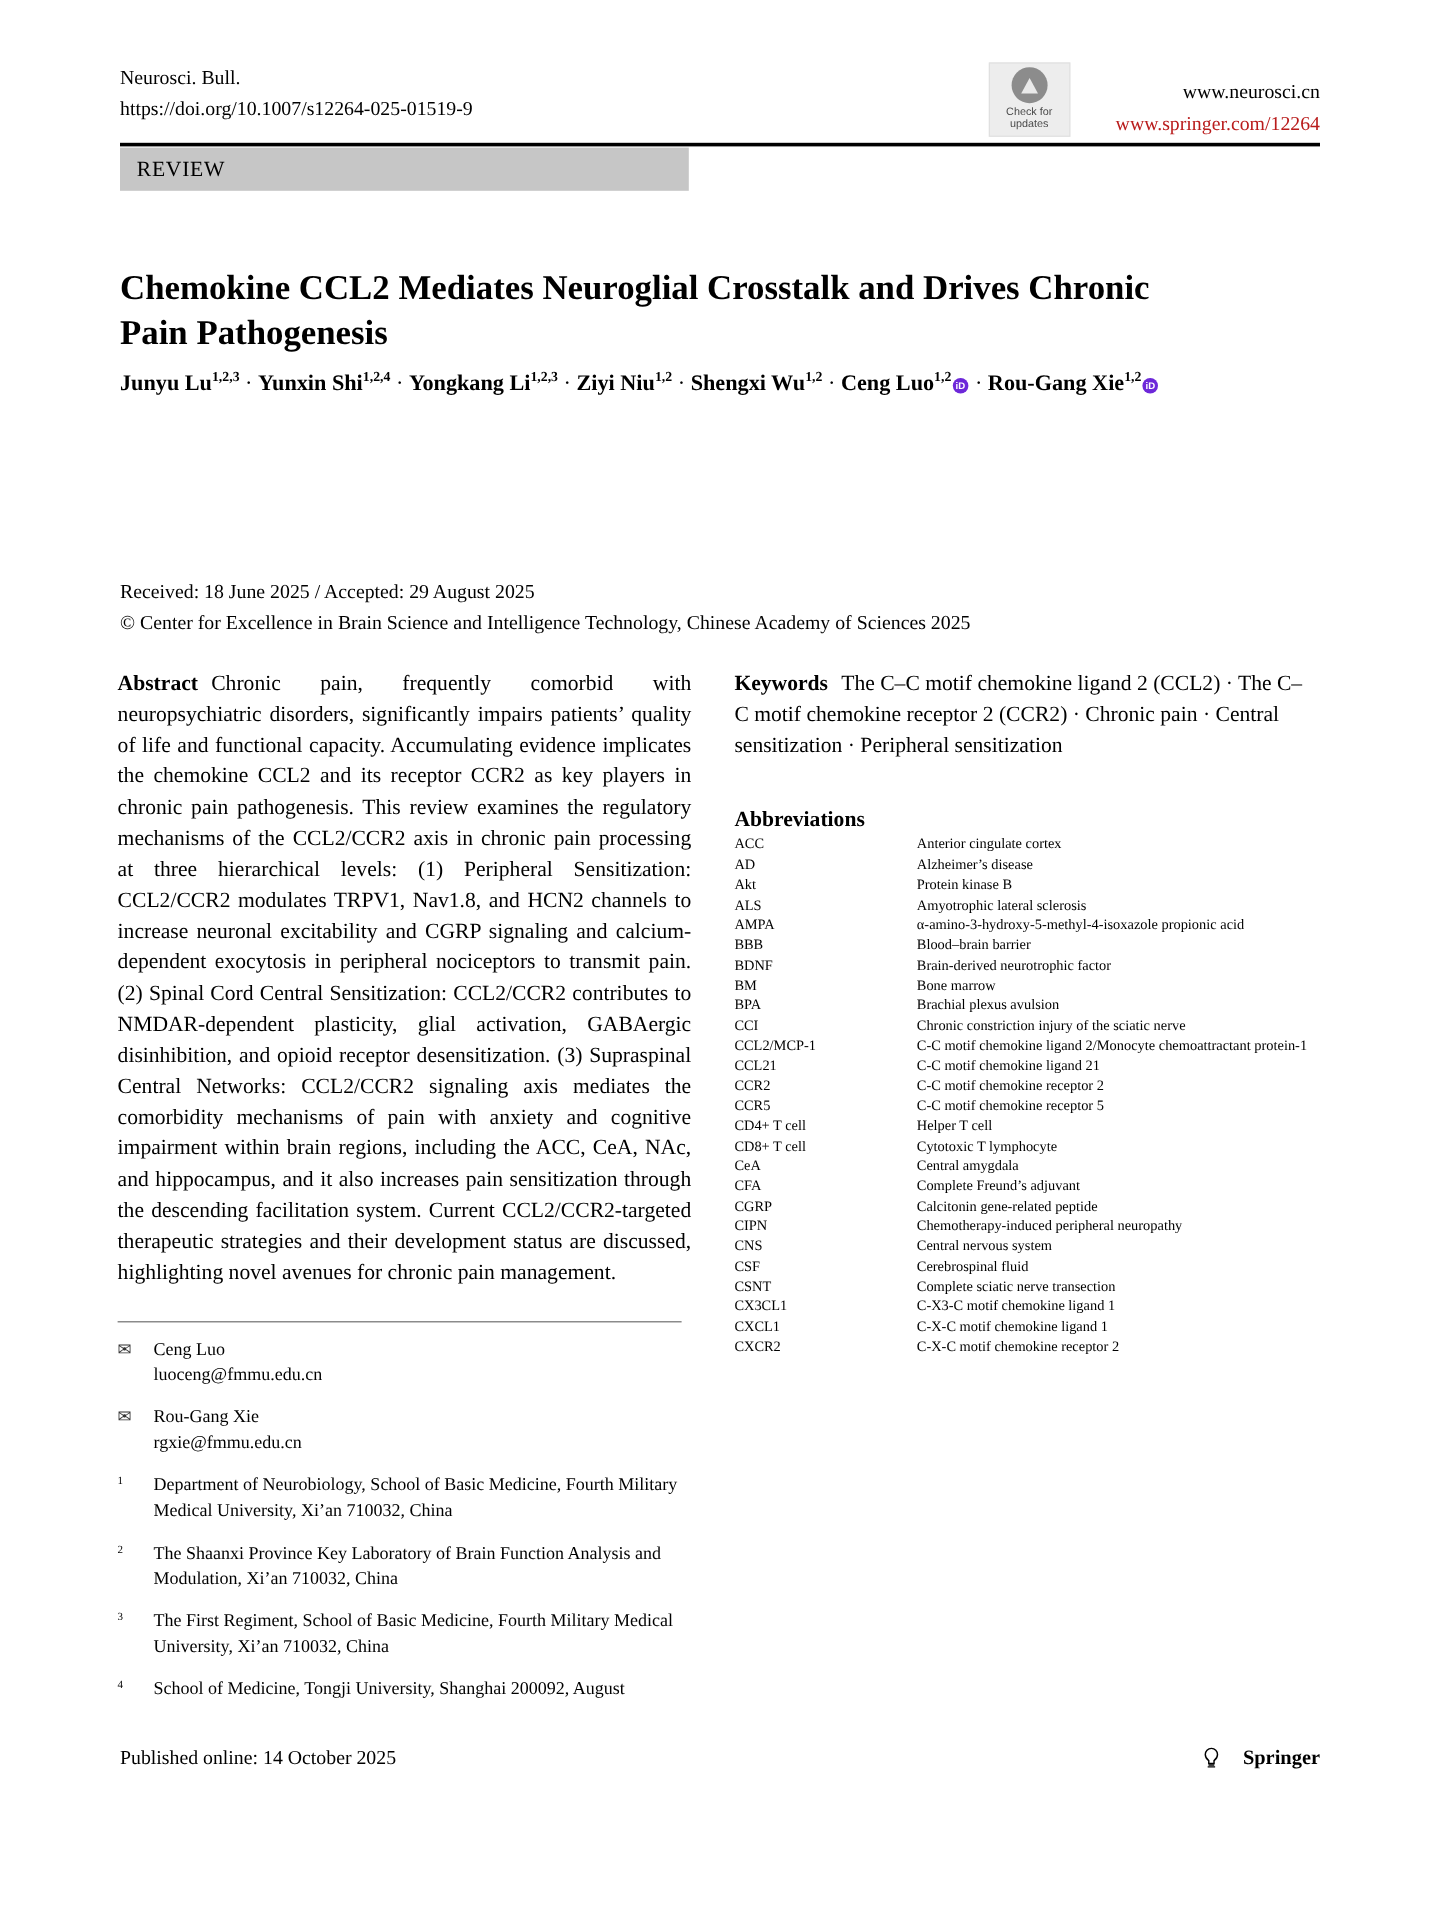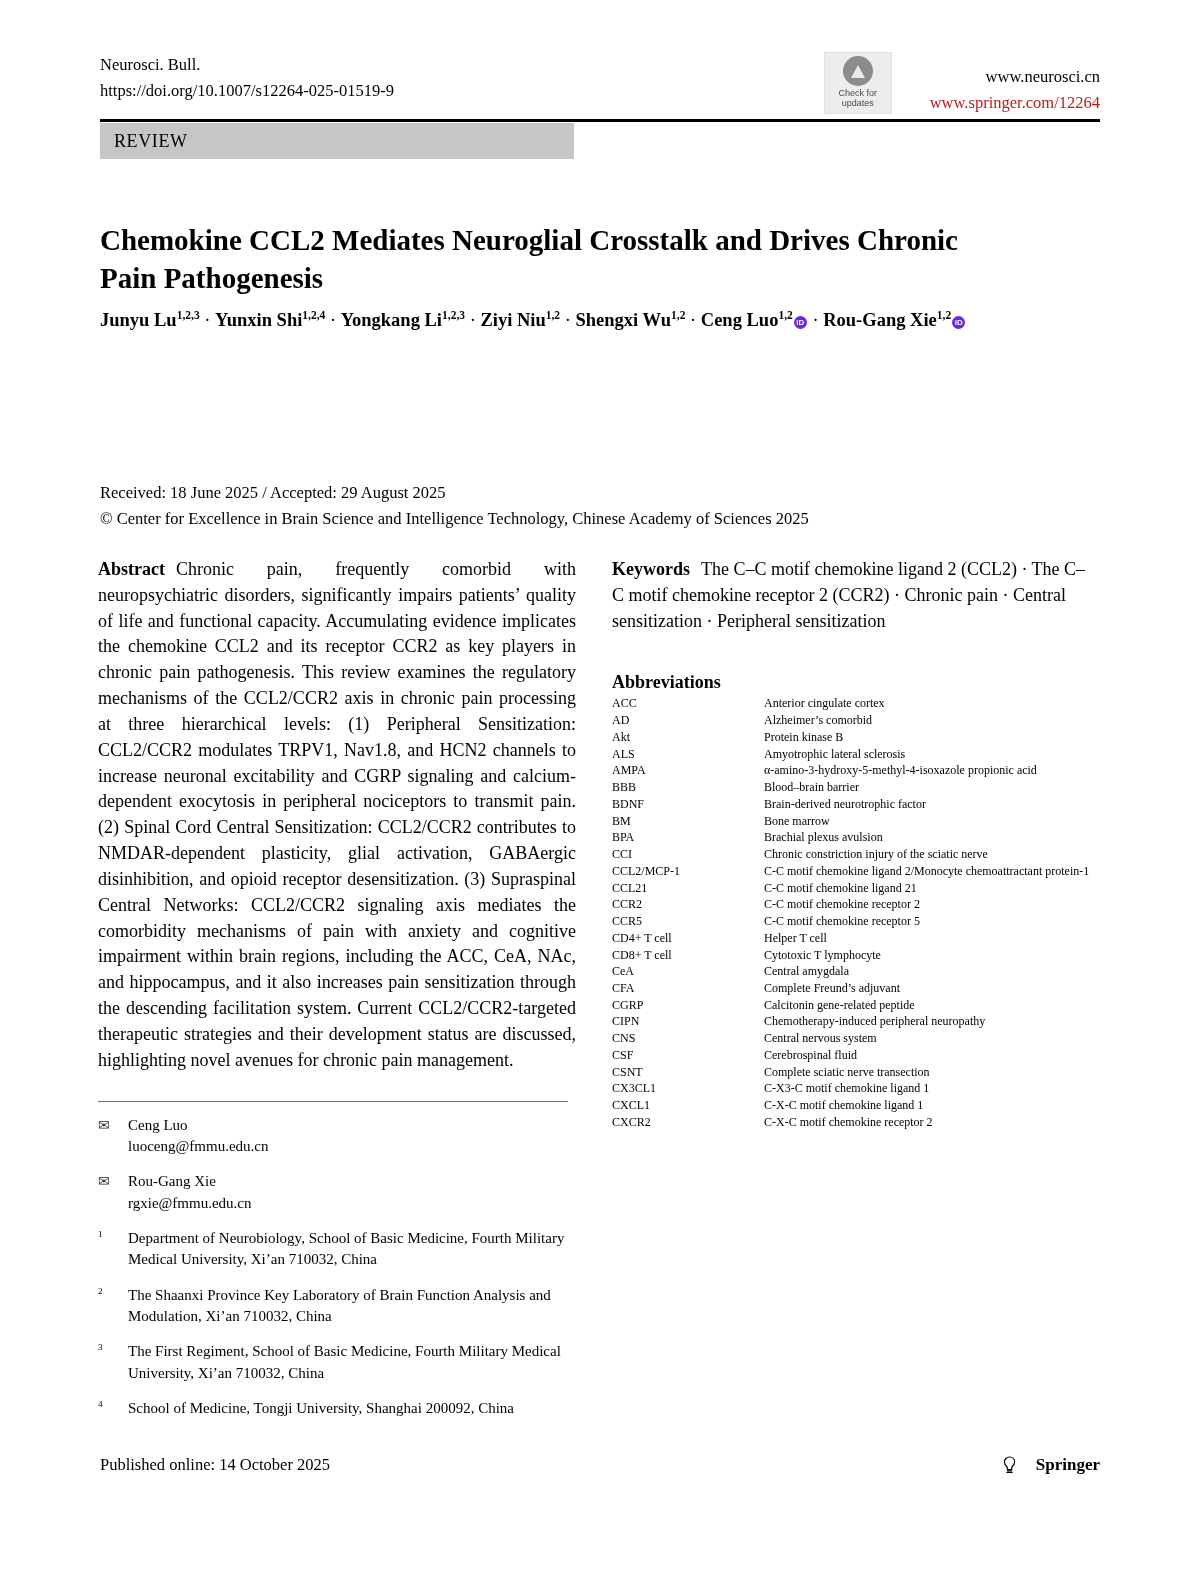--- a/index.html
+++ b/index.html
@@ -355,39 +355,39 @@
         <div class="aff-item">
           <div class="aff-num"><sup>2</sup></div>
           <div class="aff-body">The Shaanxi Province Key Laboratory of Brain Function Analysis and Modulation, Xi’an 710032, China</div>
         </div>
         <div class="aff-item">
           <div class="aff-num"><sup>3</sup></div>
           <div class="aff-body">The First Regiment, School of Basic Medicine, Fourth Military Medical University, Xi’an 710032, China</div>
         </div>
         <div class="aff-item">
           <div class="aff-num"><sup>4</sup></div>
-          <div class="aff-body">School of Medicine, Tongji University, Shanghai 200092, China</div>
+          <div class="aff-body">School of Medicine, Tongji University, Shanghai 200092, August</div>
         </div>
       </div>
   </div>
 
   <div class="col-right">
     <div class="keywords">
       <span class="lead">Keywords</span><span class="lead-gap"></span><span>The C–C motif chemokine ligand 2 (CCL2) · The C–C motif chemokine receptor 2 (CCR2) · Chronic pain · Central sensitization · Peripheral sensitization</span>
     </div>
 
     <div class="abbrev-head">Abbreviations</div>
     <div class="abbrev-table">
         <div class="abbrev-row">
           <div class="abbrev-term">ACC</div>
           <div class="abbrev-def">Anterior cingulate cortex</div>
         </div>
         <div class="abbrev-row">
           <div class="abbrev-term">AD</div>
-          <div class="abbrev-def">Alzheimer’s comorbid</div>
+          <div class="abbrev-def">Alzheimer’s disease</div>
         </div>
         <div class="abbrev-row">
           <div class="abbrev-term">Akt</div>
           <div class="abbrev-def">Protein kinase B</div>
         </div>
         <div class="abbrev-row">
           <div class="abbrev-term">ALS</div>
           <div class="abbrev-def">Amyotrophic lateral sclerosis</div>
         </div>
         <div class="abbrev-row">

